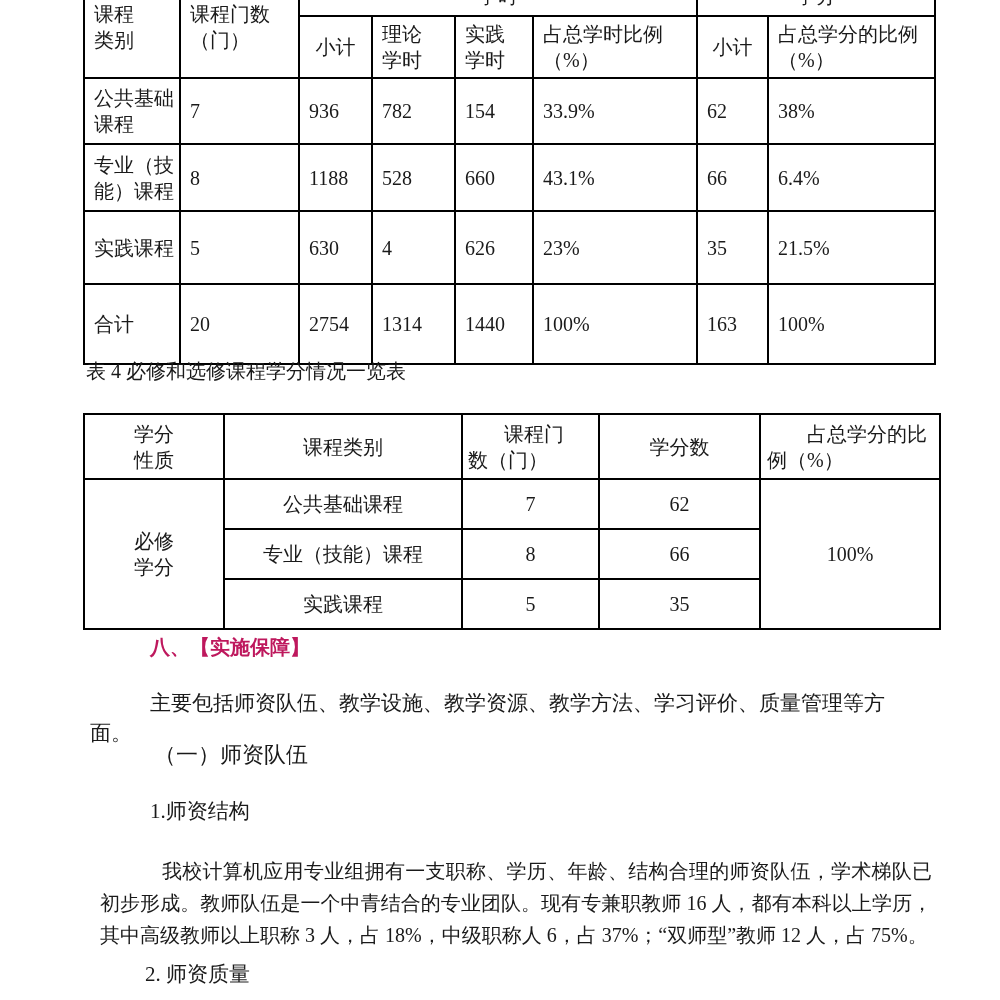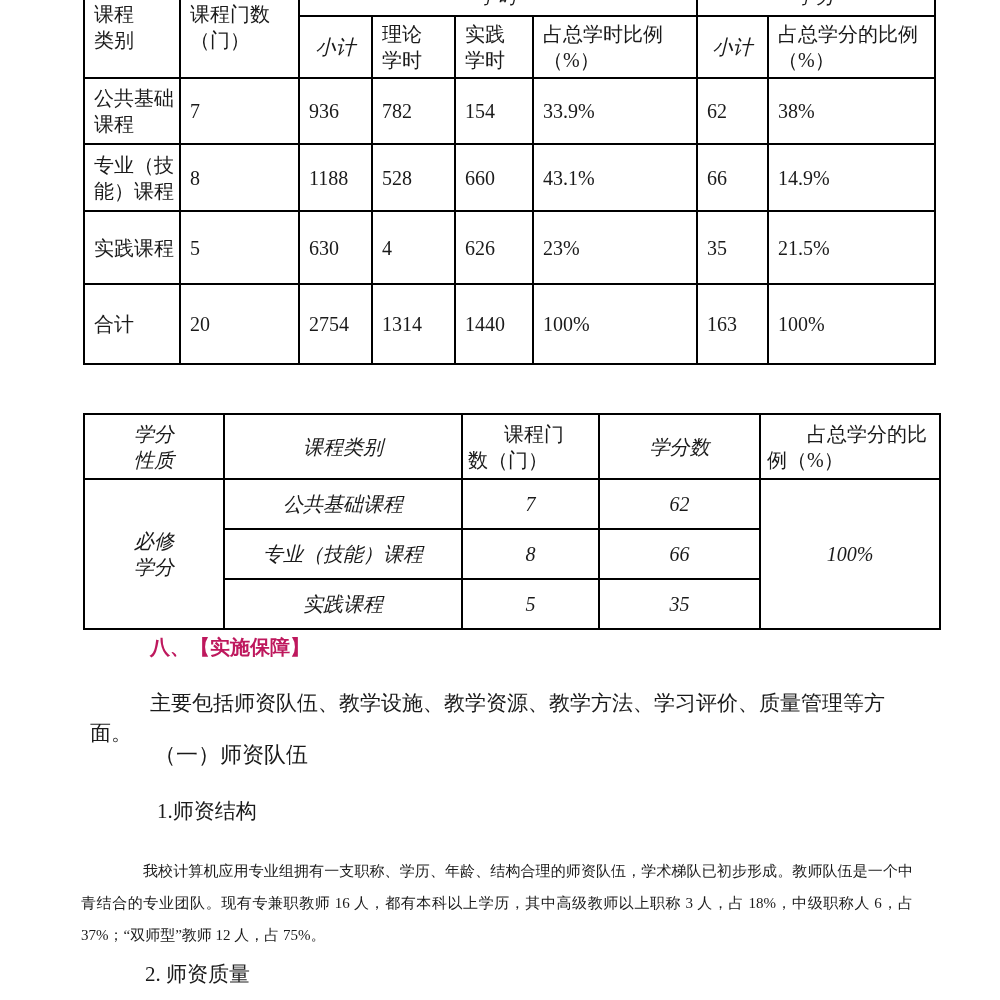--- a/index.html
+++ b/index.html
@@ -25,21 +25,21 @@
     font-weight: normal;
     font-size: 20px;
     color: #1a1a1a;
     vertical-align: middle;
     text-align: left;
     padding: 2px 2px 2px 9px;
     white-space: pre-line;
     line-height: 26px;
     overflow: hidden;
   }
-  .center { text-align: center; padding-left: 2px; font-style: italic; }
+  .center { text-align: center; padding-left: 2px; }
   .indent36 { text-indent: 36px; padding-left: 5px; }
   .indent40 { text-indent: 40px; padding-left: 6px; }
   #t1 { left: 83px; top: -25px; width: 853px; }
   #t2 { left: 83px; top: 413px; width: 856px; }
   .caption {
     position: absolute;
     left: 86px; top: 358px;
     font-size: 20px;
     line-height: 26px;
   }
@@ -60,29 +60,29 @@
     text-indent: 60px;
   }
   .sub1 {
     position: absolute;
     left: 154px; top: 741px;
     font-size: 22px;
     line-height: 28px;
   }
   .sub1-1 {
     position: absolute;
-    left: 157px; top: 797px;
+    left: 150px; top: 797px;
     font-size: 21px;
     line-height: 28px;
   }
   .para1 {
     position: absolute;
-    left: 81px; top: 855px;
+    left: 100px; top: 855px;
     width: 832px;
-    font-size: 15px;
+    font-size: 20px;
     line-height: 32px;
     text-indent: 62px;
     text-align: justify;
   }
   .sub1-2 {
     position: absolute;
     left: 145px; top: 960px;
     font-size: 21px;
     line-height: 28px;
   }
@@ -137,21 +137,21 @@
     </tr>
     <tr style="height:67px">
       <td>专业（技
 能）课程</td>
       <td>8</td>
       <td>1188</td>
       <td>528</td>
       <td>660</td>
       <td>43.1%</td>
       <td>66</td>
-      <td>14.9%</td>
+      <td>6.4%</td>
     </tr>
     <tr style="height:73px">
       <td>实践课程</td>
       <td>5</td>
       <td>630</td>
       <td>4</td>
       <td>626</td>
       <td>23%</td>
       <td>35</td>
       <td>21.5%</td>
@@ -162,20 +162,21 @@
       <td>2754</td>
       <td>1314</td>
       <td>1440</td>
       <td>100%</td>
       <td>163</td>
       <td>100%</td>
     </tr>
   </tbody>
     </table>
 
+  <div class="caption">表 4 必修和选修课程学分情况一览表</div>
 
   <table id="t2">
     <colgroup>
       <col style="width:140px">
         <col style="width:238px">
         <col style="width:137px">
         <col style="width:161px">
         <col style="width:180px">
     </colgroup>
     <tbody>

